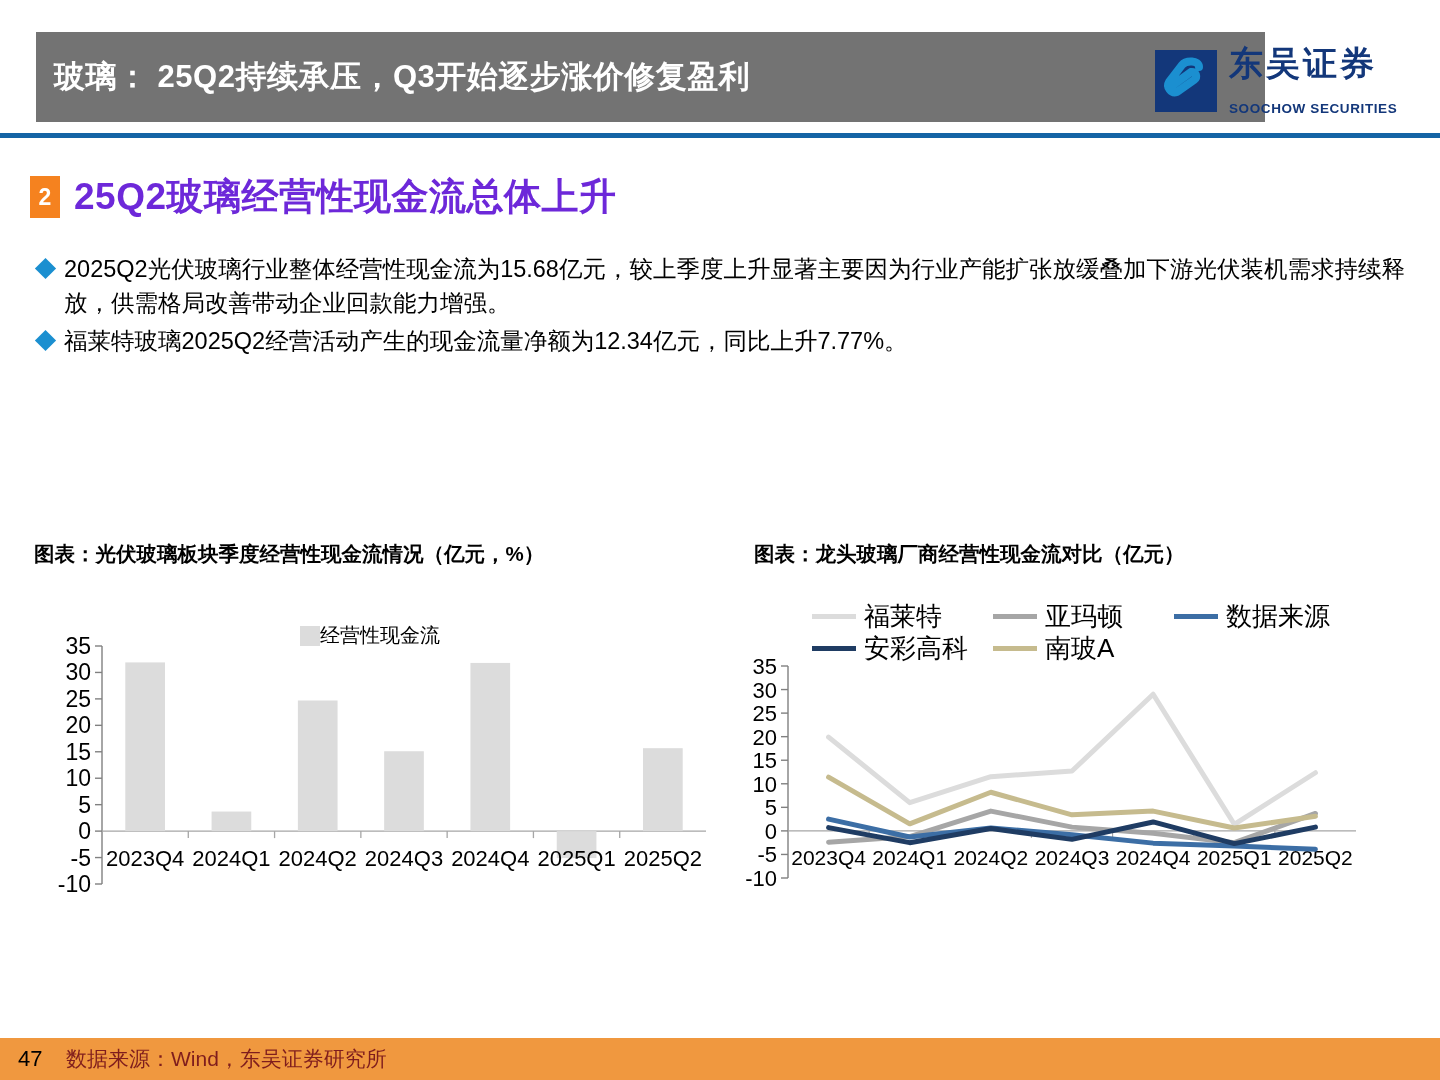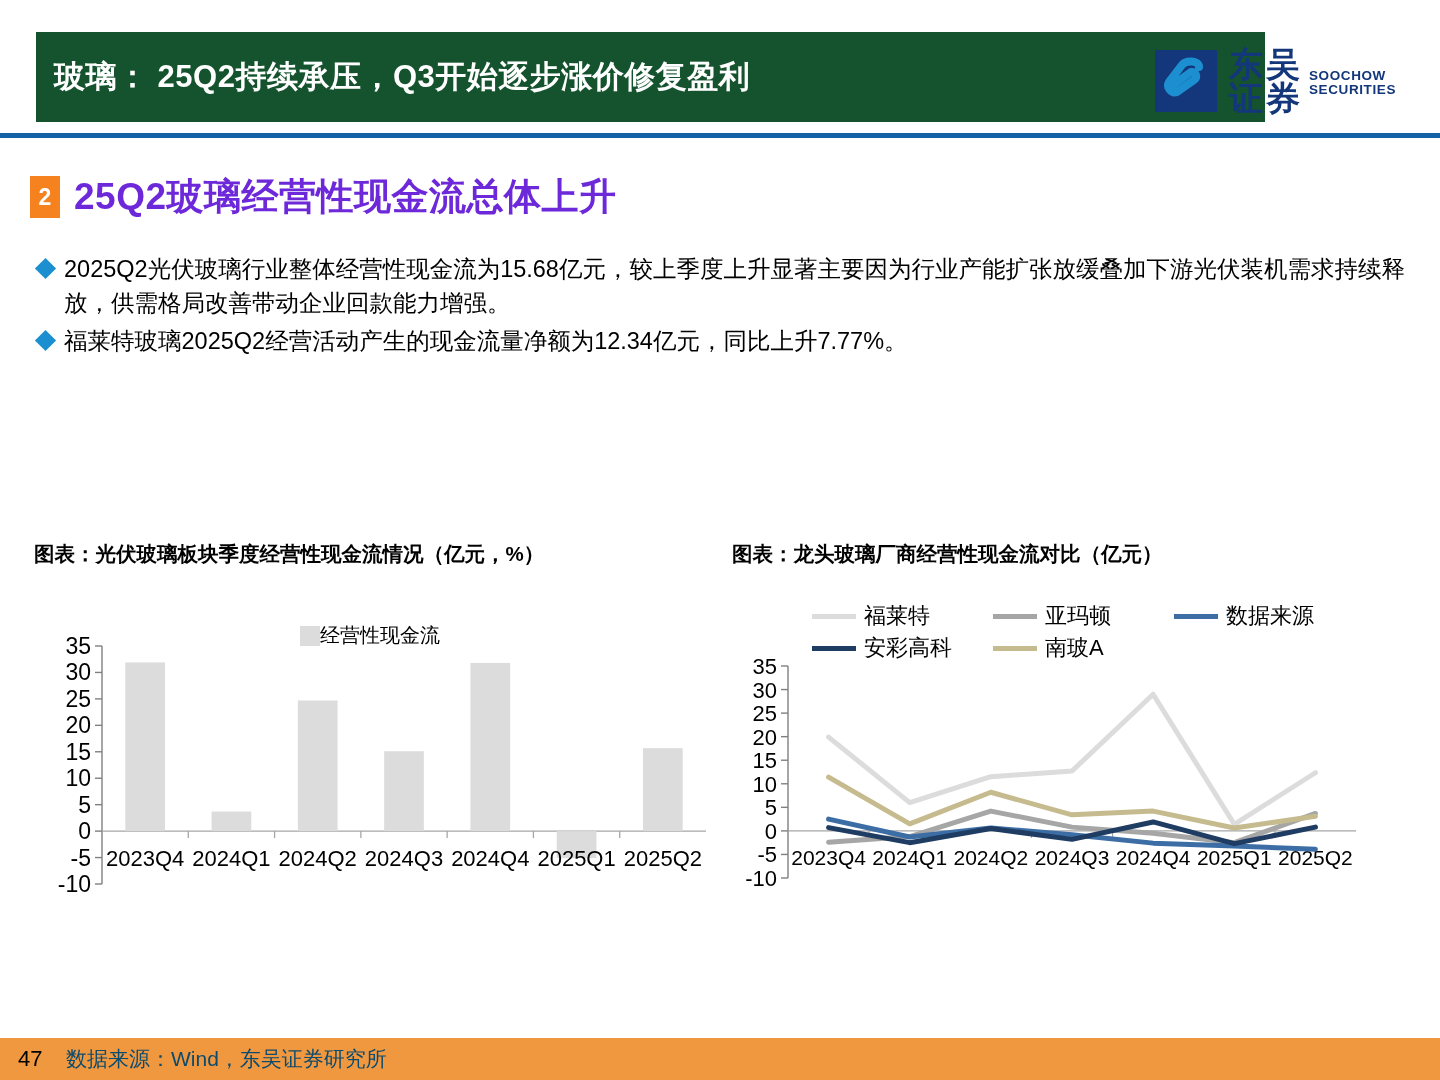--- a/index.html
+++ b/index.html
@@ -8,21 +8,21 @@
     background: #ffffff;
     font-family: "Liberation Sans", "DejaVu Sans", sans-serif;
     overflow: hidden;
   }
   #page { position: relative; width: 1440px; height: 1080px; background:#fff; }
 
   
   .header-bar {
     position: absolute; left: 36px; top: 32px;
     width: 1229px; height: 90px;
-    background: #14532d;
+    background: #737373;
     display: flex; align-items: center;
   }
   .header-title {
     color: #ffffff;
     font-size: 31px;
     font-weight: bold;
     letter-spacing: 0.5px;
     padding-left: 18px;
     white-space: nowrap;
   }
@@ -32,21 +32,21 @@
     background: #1464a5;
   }
 
   
   .logo-wrap {
     position: absolute; left: 1155px; top: 46px;
     width: 245px; height: 70px;
     display: flex; align-items: center; gap: 12px;
   }
   .logo-mark { width: 62px; height: 62px; flex: 0 0 62px; }
-  .logo-text { display: flex; flex-direction: row; align-items: flex-start; line-height: 1; }
+  .logo-text { display: flex; flex-direction: column; align-items: flex-start; line-height: 1; }
   .logo-cn {
     font-size: 34px; font-weight: bold; color: #13377a;
     letter-spacing: 3px;
   }
   .logo-en {
     font-size: 13.5px; font-weight: bold; color: #13377a;
     letter-spacing: 0.6px; margin-top: 22px;
   }
 
   
@@ -84,21 +84,21 @@
     flex: 1 1 auto;
   }
 
   
   .chart-title {
     position: absolute;
     font-size: 20.5px; font-weight: bold; color: #000;
     white-space: nowrap;
   }
   #chart-title-left  { left: 34px;  top: 540px; }
-  #chart-title-right { left: 732px; top: 540px; }
+  #chart-title-right { left: 754px; top: 540px; }
 
   .chart-panel { position: absolute; }
   #bar-panel  { left: 30px;  top: 600px; width: 690px; height: 370px; }
   #line-panel { left: 730px; top: 588px; width: 640px; height: 370px; }
 
   .chart-svg { display: block; }
 
   
   .legend-bar {
     position: absolute; left: 300px; top: 622px;
@@ -110,33 +110,33 @@
   .legend-line {
     position: absolute; left: 812px; top: 600px;
     width: 545px;
     display: flex; flex-wrap: wrap;
   }
   .legend-item {
     display: flex; align-items: center; gap: 8px;
     width: 181px; height: 32px;
   }
   .legend-line-swatch { width: 44px; height: 5px; display: block; }
-  .legend-item .legend-label { font-size: 22px; }
+  .legend-item .legend-label { font-size: 26px; }
 
   
   .footer {
     position: absolute; left: 0; bottom: 0;
     width: 1440px; height: 42px;
     background: #f0983f;
     display: flex; align-items: center;
   }
   .footer-page {
     font-size: 22px; color: #000; margin-left: 18px; width: 48px;
   }
-  .footer-source { font-size: 21px; color: #0c4a6e; }
+  .footer-source { font-size: 21px; color: #7f1d1d; }
 </style>
 </head>
 <body>
 
 <div id="page">
 
   <div class="header-bar">
     <div class="header-title">玻璃： 25Q2持续承压，Q3开始逐步涨价修复盈利</div>
   </div>
   <div class="header-rule"></div>

